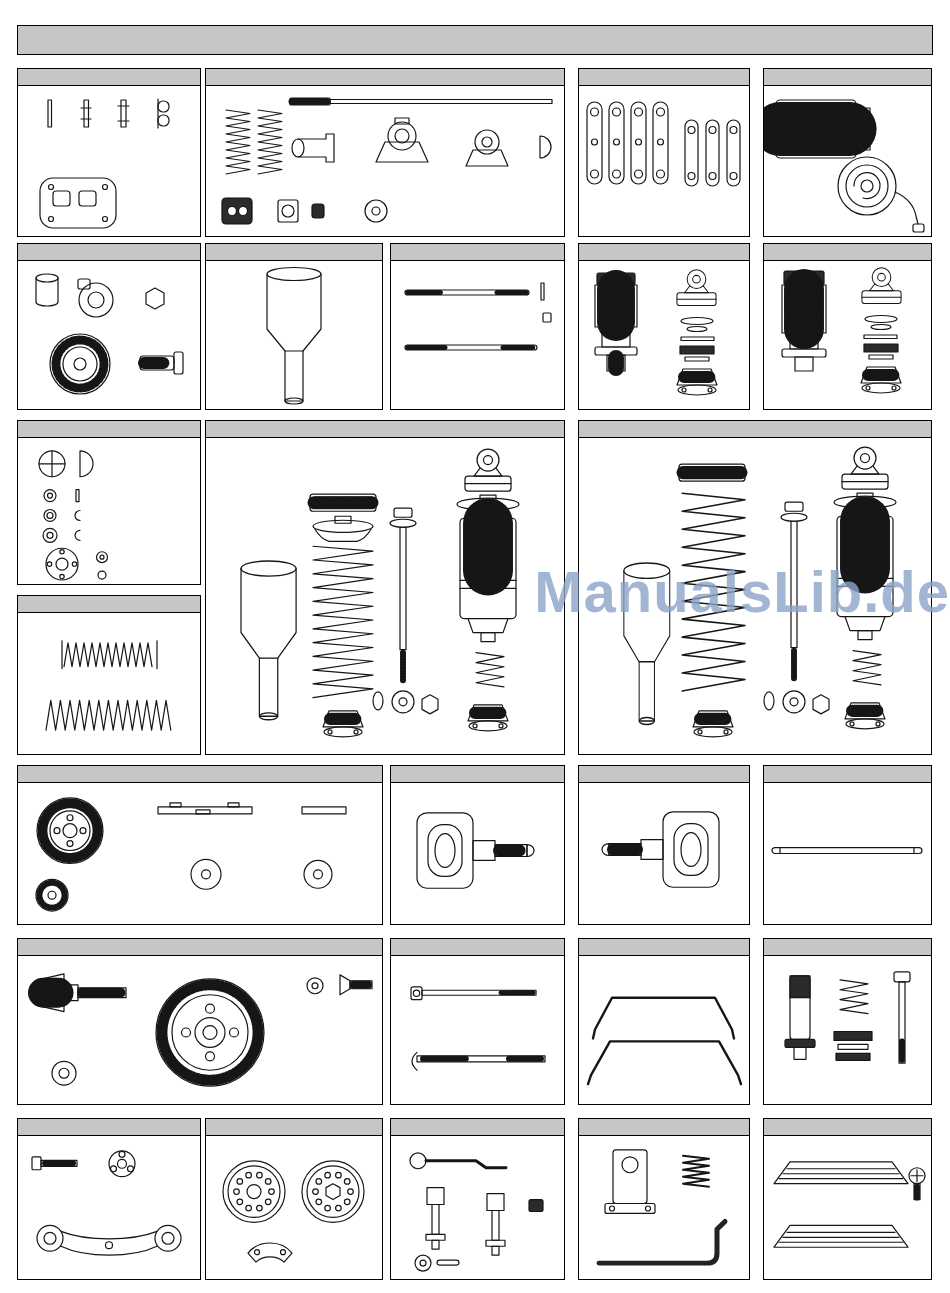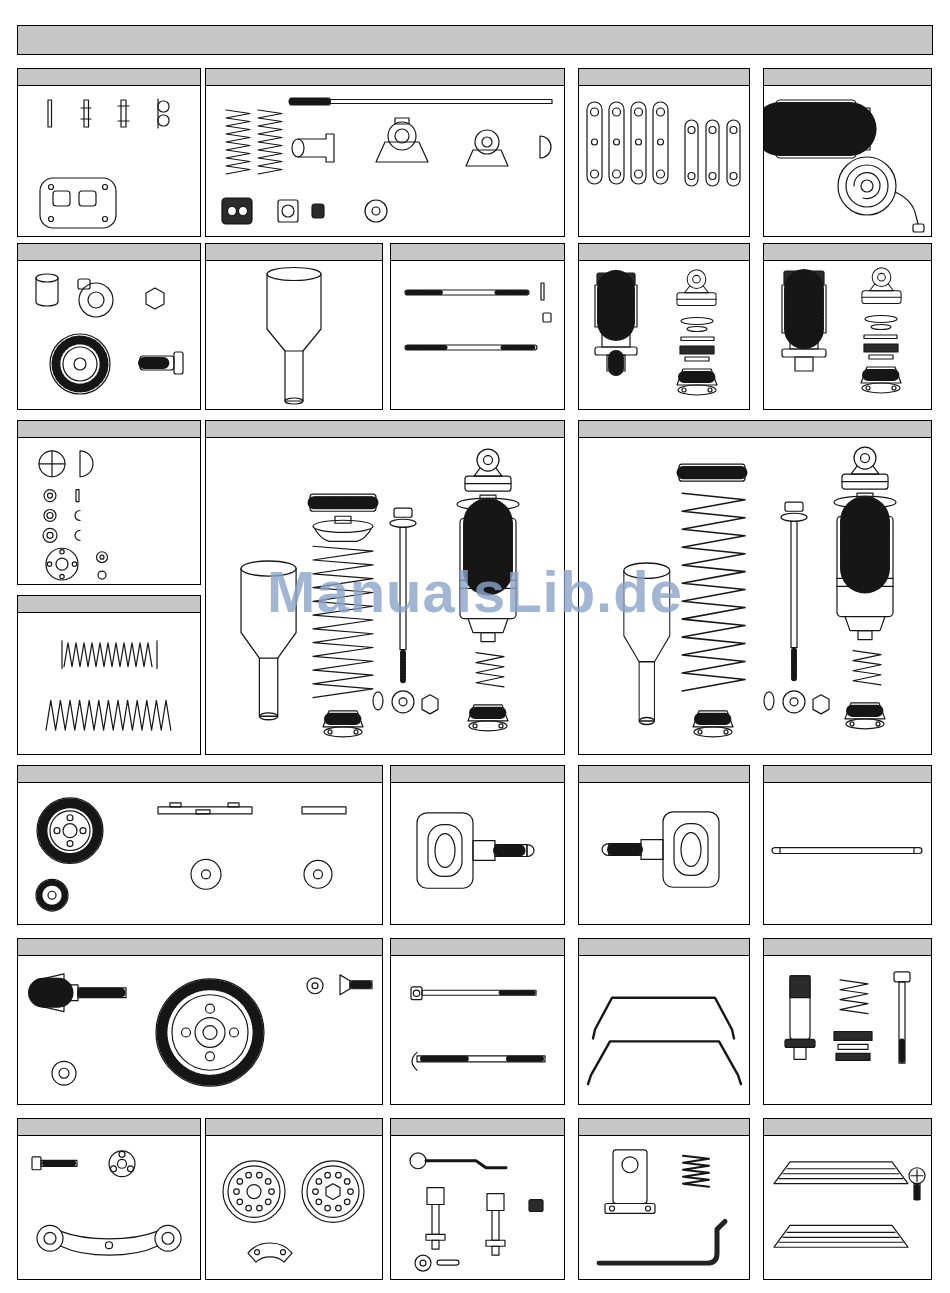--- a/index.html
+++ b/index.html
@@ -3,21 +3,21 @@
 <meta charset="utf-8">
 <style>
   html,body{margin:0;padding:0;background:#ffffff;}
   body{font-family:"Liberation Sans",sans-serif;}
   .page{position:relative;width:950px;height:1293px;background:#ffffff;overflow:hidden;}
   .top-bar{position:absolute;left:17px;top:25px;width:916px;height:30px;background:#c6c6c6;border:1px solid #000;box-sizing:border-box;}
   .box{position:absolute;border:1px solid #000;background:#fff;box-sizing:border-box;}
   .box-header{height:16px;background:#c6c6c6;border-bottom:1px solid #000;}
   .box-content{position:absolute;top:17px;left:0;right:0;bottom:0;overflow:hidden;}
   svg.art{width:100%;height:100%;display:block;stroke:#161616;fill:none;stroke-width:1.2;stroke-linejoin:round;stroke-linecap:round;}
-  .watermark{position:absolute;left:0;right:0;top:558px;text-align:center;font-size:58px;font-weight:bold;color:#8ba3c7;opacity:.8;letter-spacing:1px;z-index:5;pointer-events:none;}
+  .watermark{position:absolute;left:0;right:0;top:558px;text-align:right;font-size:58px;font-weight:bold;color:#8ba3c7;opacity:.8;letter-spacing:1px;z-index:5;pointer-events:none;}
 </style>
 </head>
 <body>
 
 <div class="page">
 
   <svg width="0" height="0" style="position:absolute" aria-hidden="true">
     <defs>
       <g id="funnel">
         <ellipse cx="28" cy="7" rx="27" ry="6.5"></ellipse>

